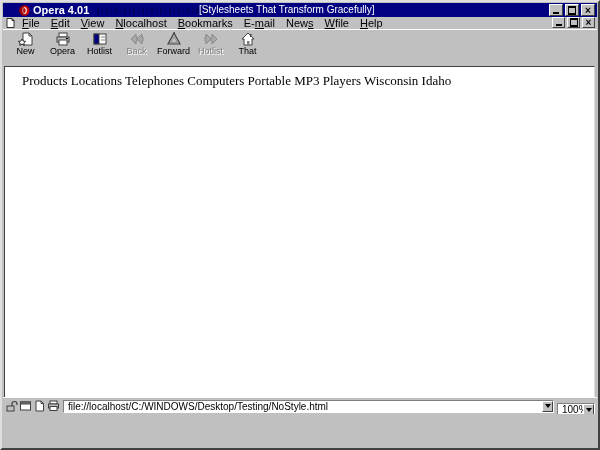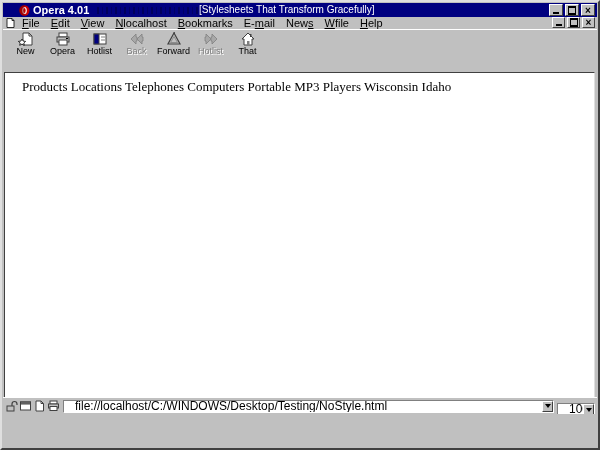--- a/index.html
+++ b/index.html
@@ -69,21 +69,21 @@
   .tbtn {
     width:37px; height:26px; display:flex; flex-direction:column; align-items:center;
     justify-content:flex-start; background:#c0c0c0; border:none; font-family:inherit;
   }
   .tbtn .ticon { width:16px; height:14px; }
   .tbtn .tlabel { font-size:9px; line-height:10px; color:#000; margin-top:0; }
   .tbtn.disabled .tlabel { color:#808080; text-shadow:1px 1px 0 #fff; }
 
   
   .content {
-    position:absolute; left:2px; top:70px; right:3px; height:338px;
+    position:absolute; left:2px; top:64px; right:3px; height:338px;
     background:#fff;
     border-top:1px solid #404040; border-left:1px solid #404040;
     border-right:1px solid #dfdfdf; border-bottom:1px solid #dfdfdf;
     overflow:hidden;
   }
   .page-text {
     font-family:"Liberation Serif", serif; font-size:13px; color:#000;
     padding:6px 0 0 17px; white-space:nowrap;
   }
 
@@ -96,21 +96,21 @@
   .sicon { width:13px; height:12px; margin-right:1px; flex:0 0 auto; }
   .combo {
     position:relative; height:13px; background:#fff;
     border-top:1px solid #808080; border-left:1px solid #808080;
     border-right:1px solid #fff; border-bottom:1px solid #fff;
     display:flex; align-items:center;
   }
   .combo.url { flex:1 1 auto; margin-left:2px; }
   .combo.zoom { width:38px; margin-left:3px;margin-top:7px; }
   .combo .ctext {
-    font-size:12px; line-height:11px; color:#000; padding-left:11px;
+    font-size:10px; line-height:11px; color:#000; padding-left:4px;
     white-space:nowrap; overflow:hidden; flex:1 1 auto;
   }
   .drop-btn {
     width:11px; height:11px; flex:0 0 auto; background:#c0c0c0;
     border-top:1px solid #fff; border-left:1px solid #fff;
     border-right:1px solid #404040; border-bottom:1px solid #404040;
     display:flex; align-items:center; justify-content:center;
   }
   .arrow-down {
     width:0; height:0; border-left:3px solid transparent; border-right:3px solid transparent;

